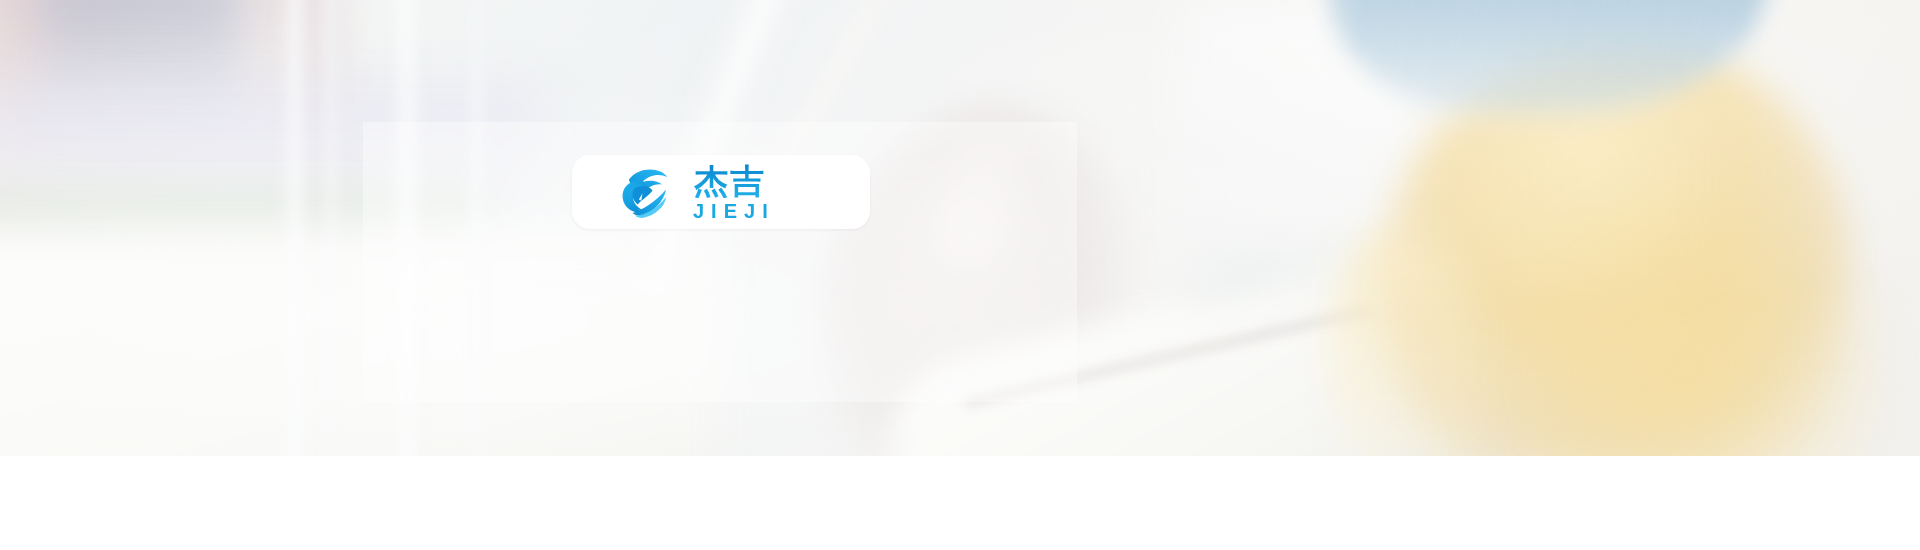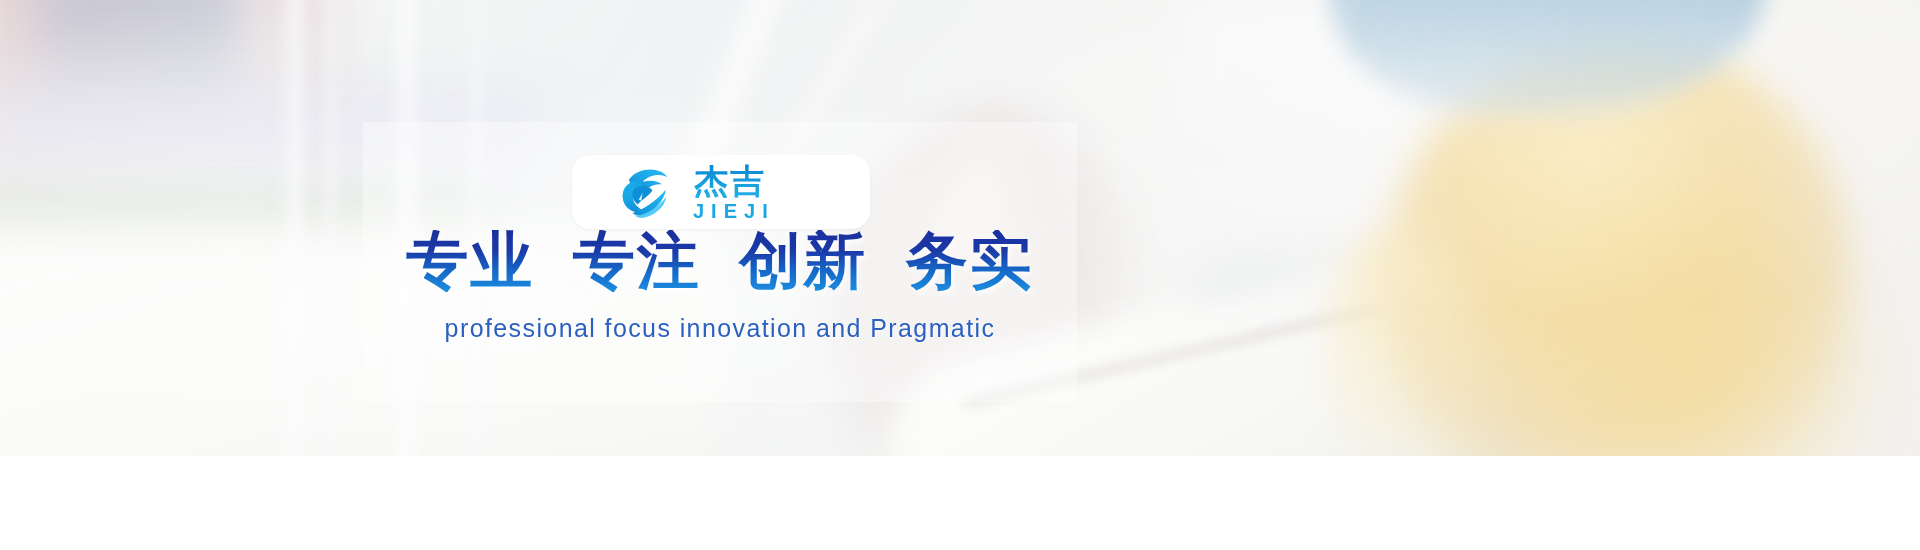--- a/index.html
+++ b/index.html
@@ -352,18 +352,16 @@
         <path d="M30 84 C48 78 66 66 84 46 C80 66 64 82 44 88 C38 88 33 87 30 84 Z" fill="url(#lgB)"></path>
         <path d="M34 88 C52 86 70 76 84 58 C82 74 66 88 46 92 C40 92 36 90 34 88 Z" fill="#38c2f5" opacity=".85"></path>
       </svg>
 
       <div class="logo-word">
         <span class="logo-cn">杰吉</span>
         <span class="logo-en">JIEJI</span>
       </div>
     </div>
 
-    <div class="headline">专业  专注  创新  务实</div>
-
-    <div class="subline">professional focus innovation and Pragmatic</div>
+
   </div>
 
 </div>
 
 </body></html>

